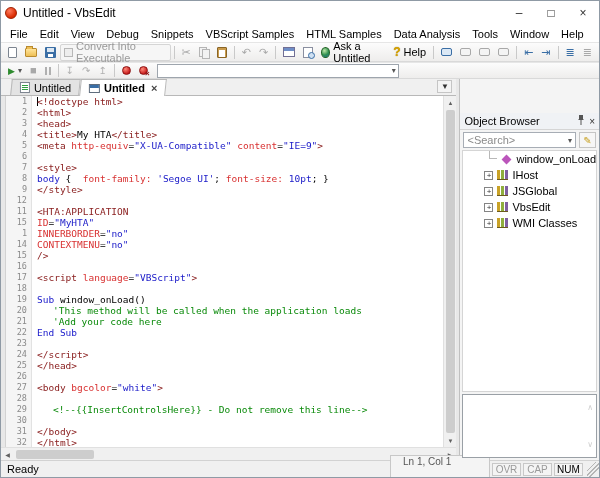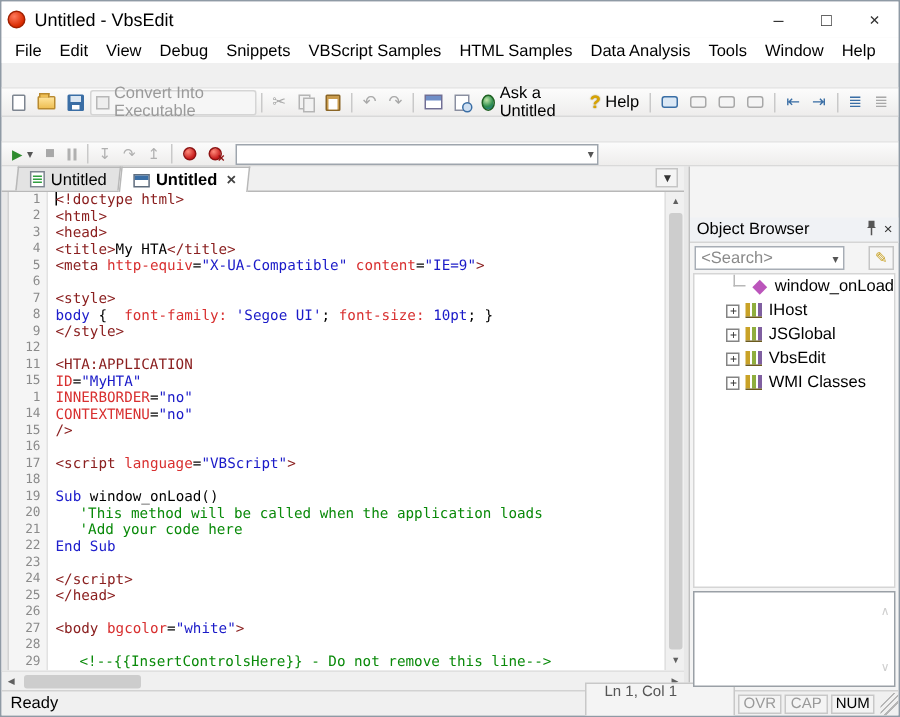--- a/index.html
+++ b/index.html
@@ -12,21 +12,21 @@
   .app-icon { width:12px; height:12px; border-radius:50%; background:radial-gradient(circle at 35% 30%, #ff7a5c, #d92a00 70%); border:1px solid #a02000; flex:0 0 auto; }
   .title-text { margin-left:6px; font-size:12px; }
   .win-controls { margin-left:auto; display:flex; height:100%; }
   .win-btn { width:32px; display:flex; align-items:center; justify-content:center; font-size:12px; color:#333; }
 
   
   .menubar { height:17px; background:#fff; display:flex; align-items:center; padding-left:3px; flex:0 0 auto; }
   .menu-item { padding:1px 6px; font-size:11px; }
 
   
-  .toolbar { display:flex; align-items:center; background:linear-gradient(#fcfcfc,#eeedec); border-top:1px solid #e6e6e6; border-bottom:1px solid #d9d9d9; padding:0 3px; flex:0 0 auto;margin-top:16px; }
+  .toolbar { display:flex; align-items:center; background:linear-gradient(#fcfcfc,#eeedec); border-top:1px solid #e6e6e6; border-bottom:1px solid #d9d9d9; padding:0 3px; flex:0 0 auto; }
   .toolbar1 { height:20px; }
   .toolbar2 { height:17px; }
   .tbtn { height:17px; display:flex; align-items:center; gap:3px; padding:0 3px; border:1px solid transparent; border-radius:2px; }
   .tbtn.boxed { border-color:#d5d5d5; background:#f6f6f6; }
   .tbtn .lbl { font-size:11px; }
   .tbtn.disabled .lbl { color:#9a9a9a; }
   .tsep { width:1px; height:13px; background:#c9c9c9; margin:0 3px; flex:0 0 auto; }
   .glyph { font-size:11px; line-height:11px; }
   .gray { color:#a8a8a8; }
   .blue { color:#3a6ea5; }
@@ -93,21 +93,21 @@
   .hscroll { height:13px; background:#f0f0f0; border-top:1px solid #e0e0e0; display:flex; align-items:center; flex:0 0 auto; }
   .hthumb { width:78px; height:9px; background:#cdcdcd; border-radius:2px; margin-left:2px; }
 
   
   .splitter { width:3px; background:#e8e8e8; flex:0 0 auto; }
   .right-col { flex:1; display:flex; flex-direction:column; border-left:1px solid #c0c0c0; background:#f4f4f4; min-height:0; }
   .panel-header { height:17px; display:flex; align-items:center; padding:0 4px; border-bottom:1px solid #d5d5d5; background:#f0f2f5; flex:0 0 auto;margin-top:34px; }
   .panel-title { font-size:11px; }
   .panel-btns { margin-left:auto; display:flex; align-items:center; gap:4px; }
   .panel-btn { font-size:10px; color:#333; }
-  .search-row { display:flex; align-items:center; padding:2px 3px; gap:16px; flex:0 0 auto; }
+  .search-row { display:flex; align-items:center; padding:2px 3px; gap:3px; flex:0 0 auto; }
   .search-combo { flex:1; height:16px; border:1px solid #a7adb5; background:#fff; display:flex; align-items:center; padding:0 3px; }
   .search-text { color:#8a8a8a; font-size:11px; flex:1; }
   .wand-btn { width:17px; height:16px; border:1px solid #c5c5c5; background:#f6f6f6; display:flex; align-items:center; justify-content:center; }
   .wand-btn span { color:#c8a020; font-size:10px; }
   .tree { flex:1; background:#fff; border:1px solid #d5d5d5; margin:0 2px; overflow:hidden;padding-left:17px; }
   .tree-row { height:16px; display:flex; align-items:center; padding-left:4px; gap:4px; }
   .connector { width:13px; height:16px; border-left:1px solid #b8b8b8; border-bottom:1px solid #b8b8b8; height:8px; margin-top:-8px; margin-left:5px; width:8px; }
   .method-icon { width:7px; height:7px; background:#bb55bb; transform:rotate(45deg); margin:0 2px; flex:0 0 auto; }
   .expander { width:9px; height:9px; border:1px solid #848484; background:#fff; font-size:8px; line-height:7px; text-align:center; color:#333; flex:0 0 auto; }
   .lib-icon { width:11px; height:10px; flex:0 0 auto;

